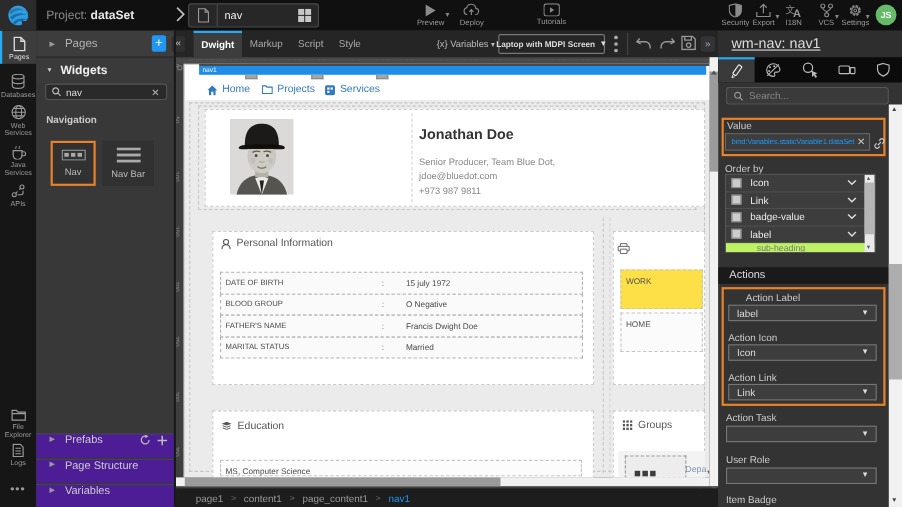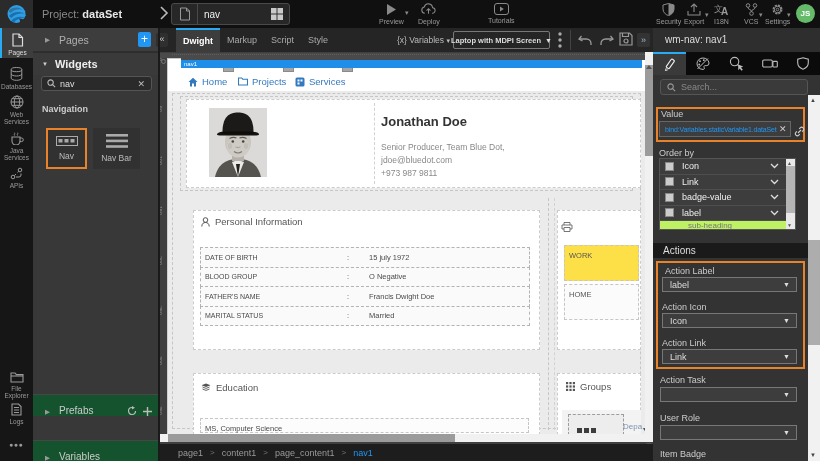--- a/index.html
+++ b/index.html
@@ -34,21 +34,21 @@
 #widgetshdr{left:0;top:24px;width:127px;height:23px;background:#3a3a3a;border-top:1px solid #2e2e2e;display:flex;align-items:center;}
 #widgetshdr .car{color:#ccc;font-size:6px;margin-left:9px;}
 #widgetshdr .t{color:#eee;font-size:11px;font-weight:bold;margin-left:7px;}
 #searchbox{left:8px;top:48px;width:111px;height:15px;background:#2a2a2a;border:1px solid #555;border-radius:3px;display:flex;align-items:center;color:#ddd;font-size:9px;}
 #searchbox .x{margin-left:auto;margin-right:6px;color:#bbb;font-size:9px;}
 #navlabel{left:9px;top:76px;color:#ccc;font-size:9px;font-weight:bold;}
 .card{position:absolute;top:100px;width:41px;height:41px;background:#313131;display:flex;flex-direction:column;align-items:center;justify-content:center;color:#bbb;font-size:8.5px;}
 #card1{left:13px;border:2px solid #e8832a;}
 #card2{left:60px;width:47px;}
 .card .lbl{margin-top:5px;}
-.acc{position:absolute;left:0;width:127px;height:22px;border-top:1px solid #464646;display:flex;align-items:flex-end;background:#14532d;}
+.acc{position:absolute;left:0;width:127px;height:22px;border-top:1px solid #464646;display:flex;align-items:flex-start;background:#4c1d95;}
 .acc .car{color:#999;font-size:6.5px;margin-left:12px;}
 .acc .t{color:#ccc;font-size:10px;margin-left:9px;}
 .acc .icons{margin-left:auto;margin-right:8px;color:#bbb;display:flex;gap:6px;align-items:center;}
 
 #canvas{left:160px;top:28px;width:493px;height:433px;background:#3f3f3f;}
 #ctoolbar{left:0;top:0;width:493px;height:24px;background:#252525;display:flex;align-items:flex-end;}
 .ctab{height:24px;line-height:24px;padding:0 7px;font-size:9px;color:#aaa;}
 .ctab:first-child{margin-left:16px;}
 .ctab.active{background:#3d3d3d;border-top:2px solid #29aaf4;line-height:22px;color:#fff;font-weight:bold;}
 #vars{position:absolute;left:237px;top:7px;color:#bbb;font-size:8.5px;}
@@ -77,21 +77,21 @@
 
 #vscroll{left:485px;top:24px;width:8px;height:390px;background:#f1f1f1;}
 #vthumb{left:485px;top:37px;width:8px;height:91px;background:#9b9b9b;}
 #hscroll{left:0;top:406px;width:485px;height:8px;background:#f1f1f1;}
 #hthumb{left:8px;top:406px;width:287px;height:8px;background:#9b9b9b;}
 #breadcrumb{left:0;top:416px;width:493px;height:17px;background:#1d1d1d;color:#999;font-size:9px;display:flex;align-items:center;}
 #breadcrumb .sep{margin:0 7px;color:#777;font-size:8px;}
 #breadcrumb .b{color:#2196f3;}
 
 #rightpanel{left:653px;top:28px;width:167px;height:433px;background:#333;}
-#rphdr{left:0;top:0;width:167px;height:24px;background:#2e2e2e;color:#ddd;font-size:10px;line-height:24px;padding-left:12px;}
+#rphdr{left:0;top:0;width:167px;height:24px;background:#2e2e2e;color:#ddd;font-size:13px;line-height:24px;padding-left:12px;text-decoration:underline;}
 #rptabs{left:0;top:24px;width:167px;height:23px;background:#0b0b0b;display:flex;}
 .rptab{width:33.4px;height:23px;display:flex;align-items:center;justify-content:center;}
 .rptab.active{background:#3a3a3a;border-top:2px solid #29aaf4;}
 #rpsearch{left:7px;top:51px;width:148px;height:16px;background:#3a3a3a;border:1px solid #555;border-radius:3px;display:flex;align-items:center;color:#888;font-size:9px;}
 #rpscroll{left:155px;top:67px;width:12px;height:366px;background:#f1f1f1;}
 #rpthumb{left:155px;top:212px;width:12px;height:105px;background:#adadad;}
 .orangebox{position:absolute;border:2px solid #e8832a;}
 .flabel{position:absolute;color:#ccc;font-size:9px;}
 .finput{position:absolute;background:#3d3d3d;border:1px solid #666;color:#ddd;font-size:9px;display:flex;align-items:center;}
 .fselect{position:absolute;background:#3d3d3d;border:1px solid #777;color:#ddd;font-size:9px;display:flex;align-items:center;padding-left:7px;height:15px;}
@@ -303,20 +303,24 @@
       <span class="icons">
           <svg width="10" height="10" viewBox="0 0 10 10">
             <path d="M8.5 5 A3.5 3.5 0 1 1 5 1.5" fill="none" stroke="#bbb" stroke-width="1.2"></path>
             <path d="M5 0 L8 1.7 L5 3.4 z" fill="#bbb"></path>
           </svg>
           <svg width="9" height="9" viewBox="0 0 9 9">
             <path d="M4.5 0 v9 M0 4.5 h9" stroke="#bbb" stroke-width="1.4"></path>
           </svg>
         </span>
     </div>
+    <div class="acc" style="top:389px">
+        <span class="car">▶</span>
+        <span class="t">Page Structure</span>
+      </div>
     <div class="acc" style="top:412px">
         <span class="car">▶</span>
         <span class="t">Variables</span>
       </div>
   </div>
 
   <div class="abs" style="left:158px;top:28px;width:2px;height:433px;background:#1a1a1a;z-index:4"></div>
 
   <div class="abs" id="canvas">
     <div class="abs" id="ctoolbar">
@@ -608,21 +612,21 @@
       <div class="obrow" style="background:#bef264;height:10px">
           <span style="color:#777;font-size:8px;margin-left:28px">sub-heading</span>
         </div>
     </div>
     <div class="abs" style="left:133px;top:131px;width:9px;height:70px;background:#e9e9e9"></div>
     <div class="abs" style="left:134px;top:132px;color:#555;font-size:5px">▲</div>
     <div class="abs" style="left:133px;top:138px;width:9px;height:47px;background:#b5b5b5"></div>
     <div class="abs" style="left:134px;top:194px;color:#555;font-size:5px">▼</div>
     <div id="actionshdr" class="abs">Actions</div>
     <div class="abs orangebox" style="left:3px;top:233px;width:149px;height:108px"></div>
-    <div class="flabel" style="left:12px;top:238px">Action Label</div>
+    <div class="flabel" style="left:25px;top:238px">Action Label</div>
     <div class="fselect" style="left:9px;top:249px;width:135px">label<span class="dar">▼</span></div>
     <div class="flabel" style="left:9px;top:274px">Action Icon</div>
     <div class="fselect" style="left:9px;top:285px;width:135px">Icon<span class="dar">▼</span></div>
     <div class="flabel" style="left:9px;top:310px">Action Link</div>
     <div class="fselect" style="left:9px;top:321px;width:135px">Link<span class="dar">▼</span></div>
     <div class="flabel" style="left:7px;top:347px">Action Task</div>
     <div class="fselect" style="left:7px;top:359px;width:137px">
         <span class="dar">▼</span>
       </div>
     <div class="flabel" style="left:7px;top:385px">User Role</div>

